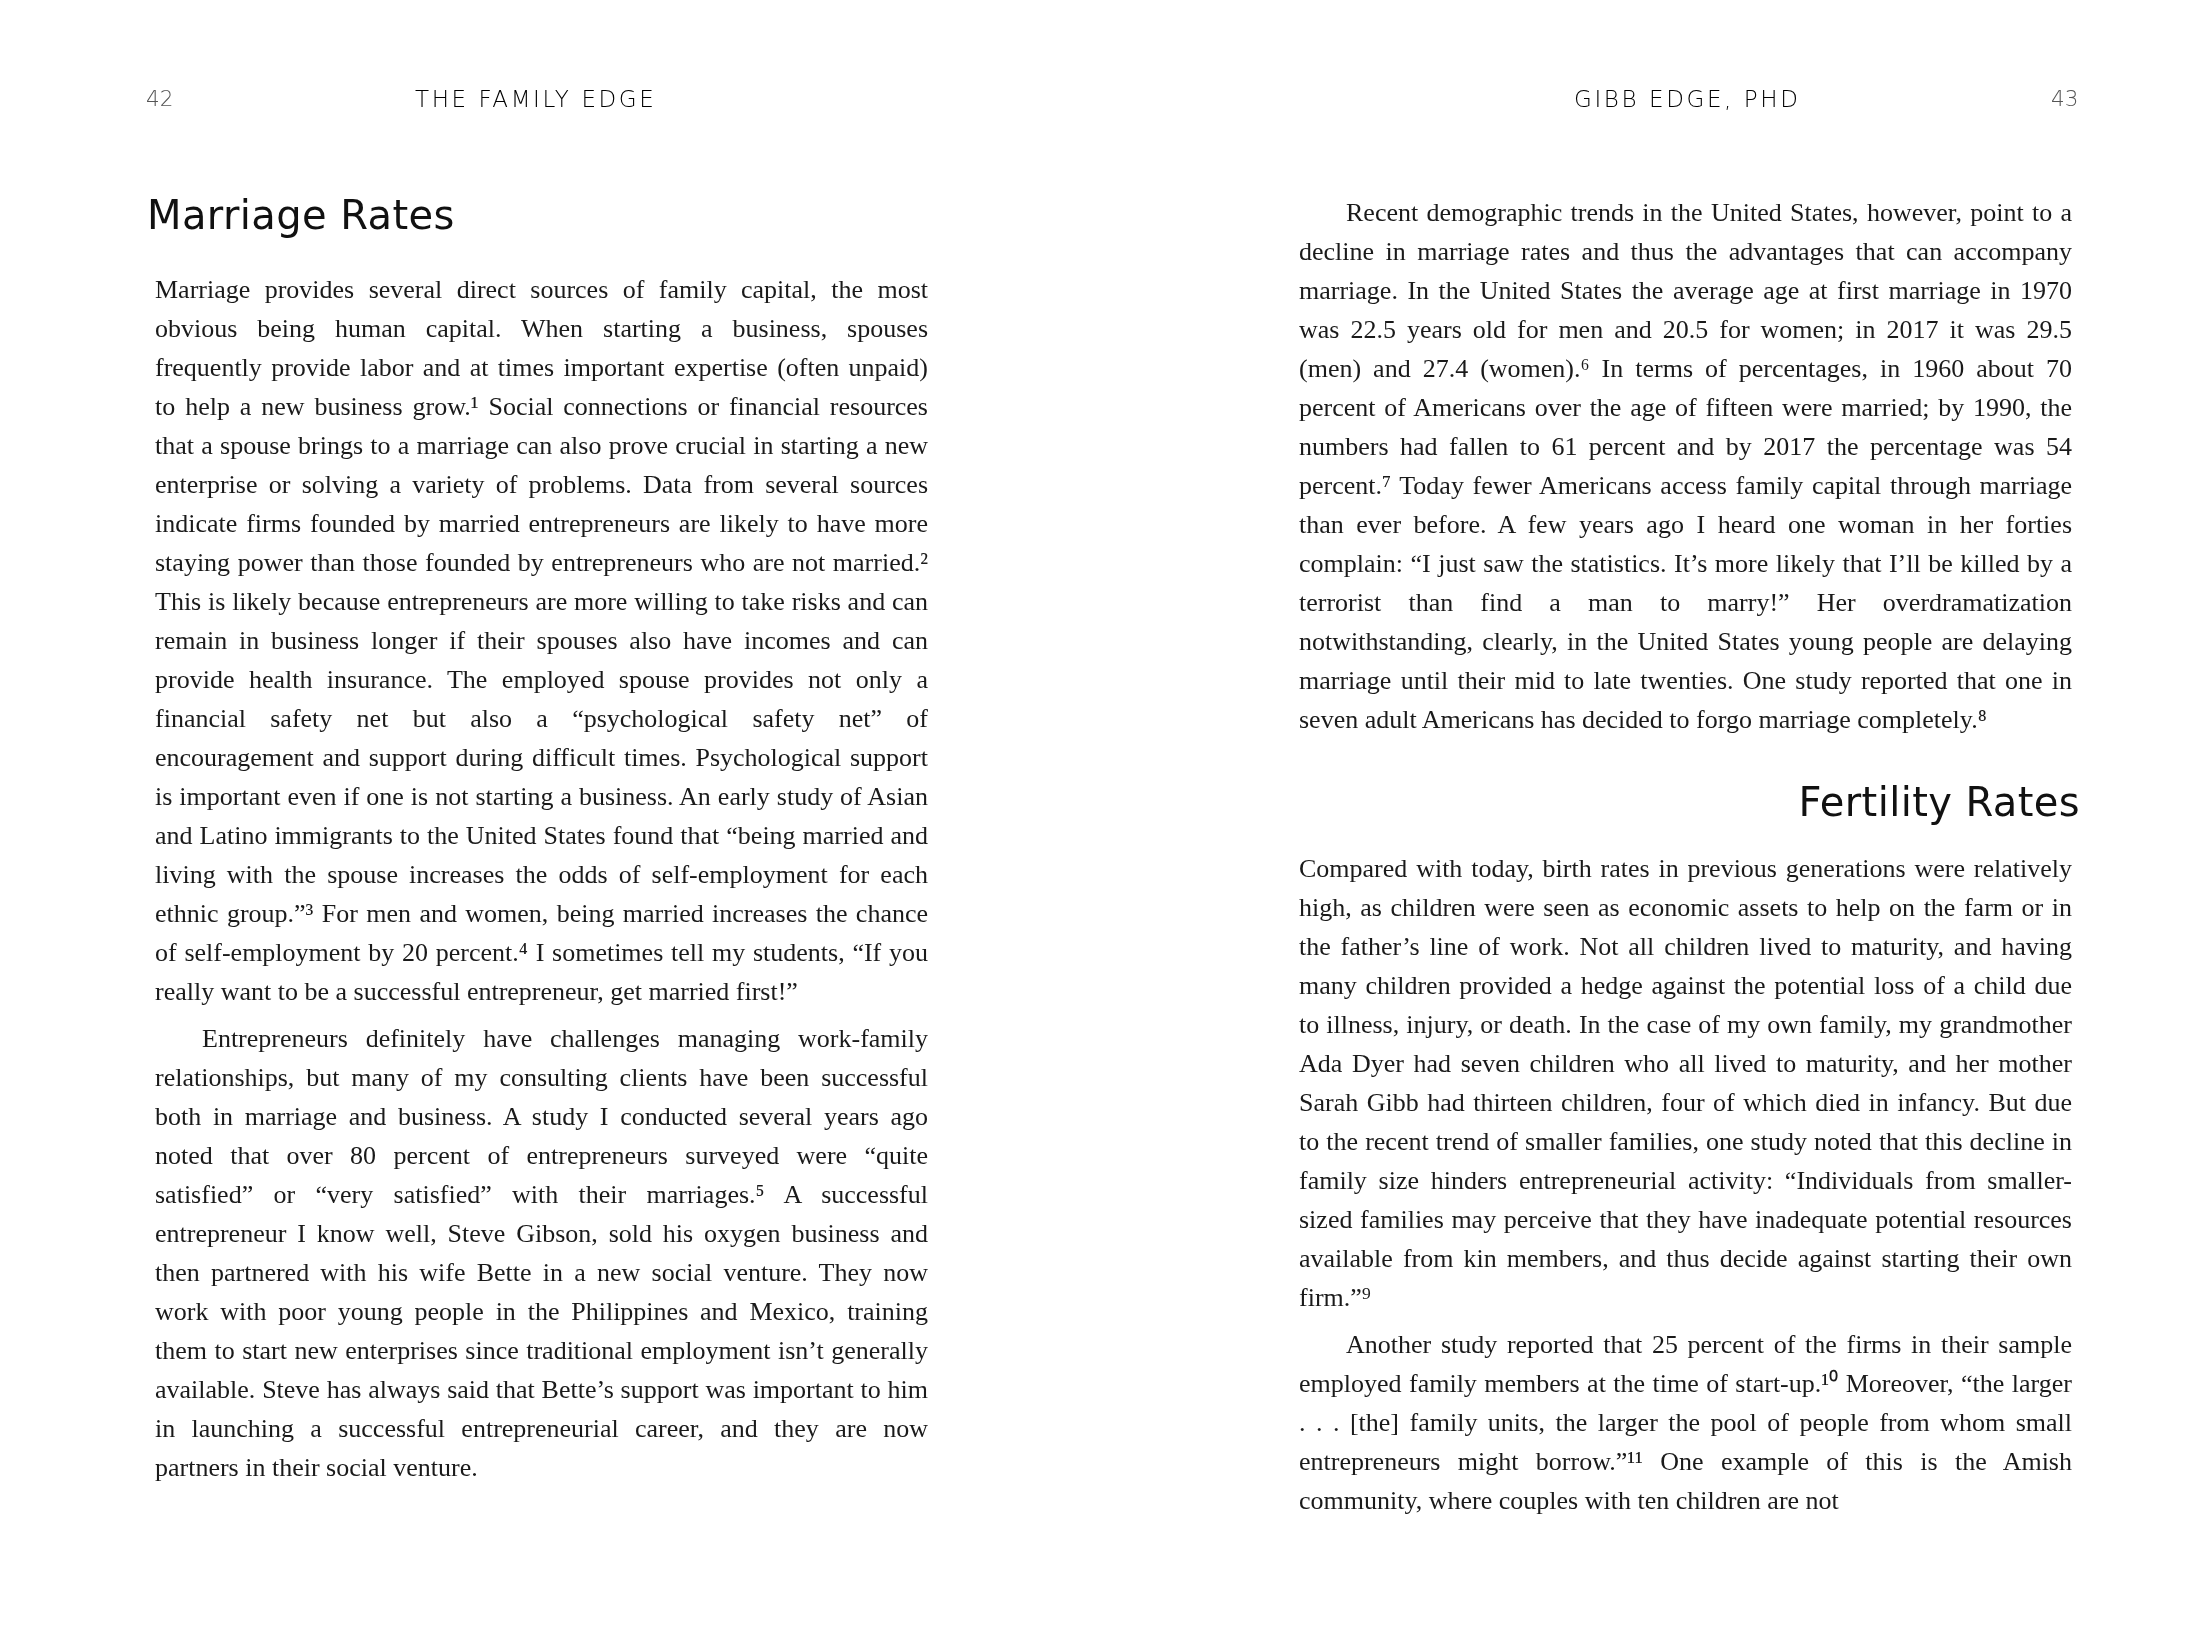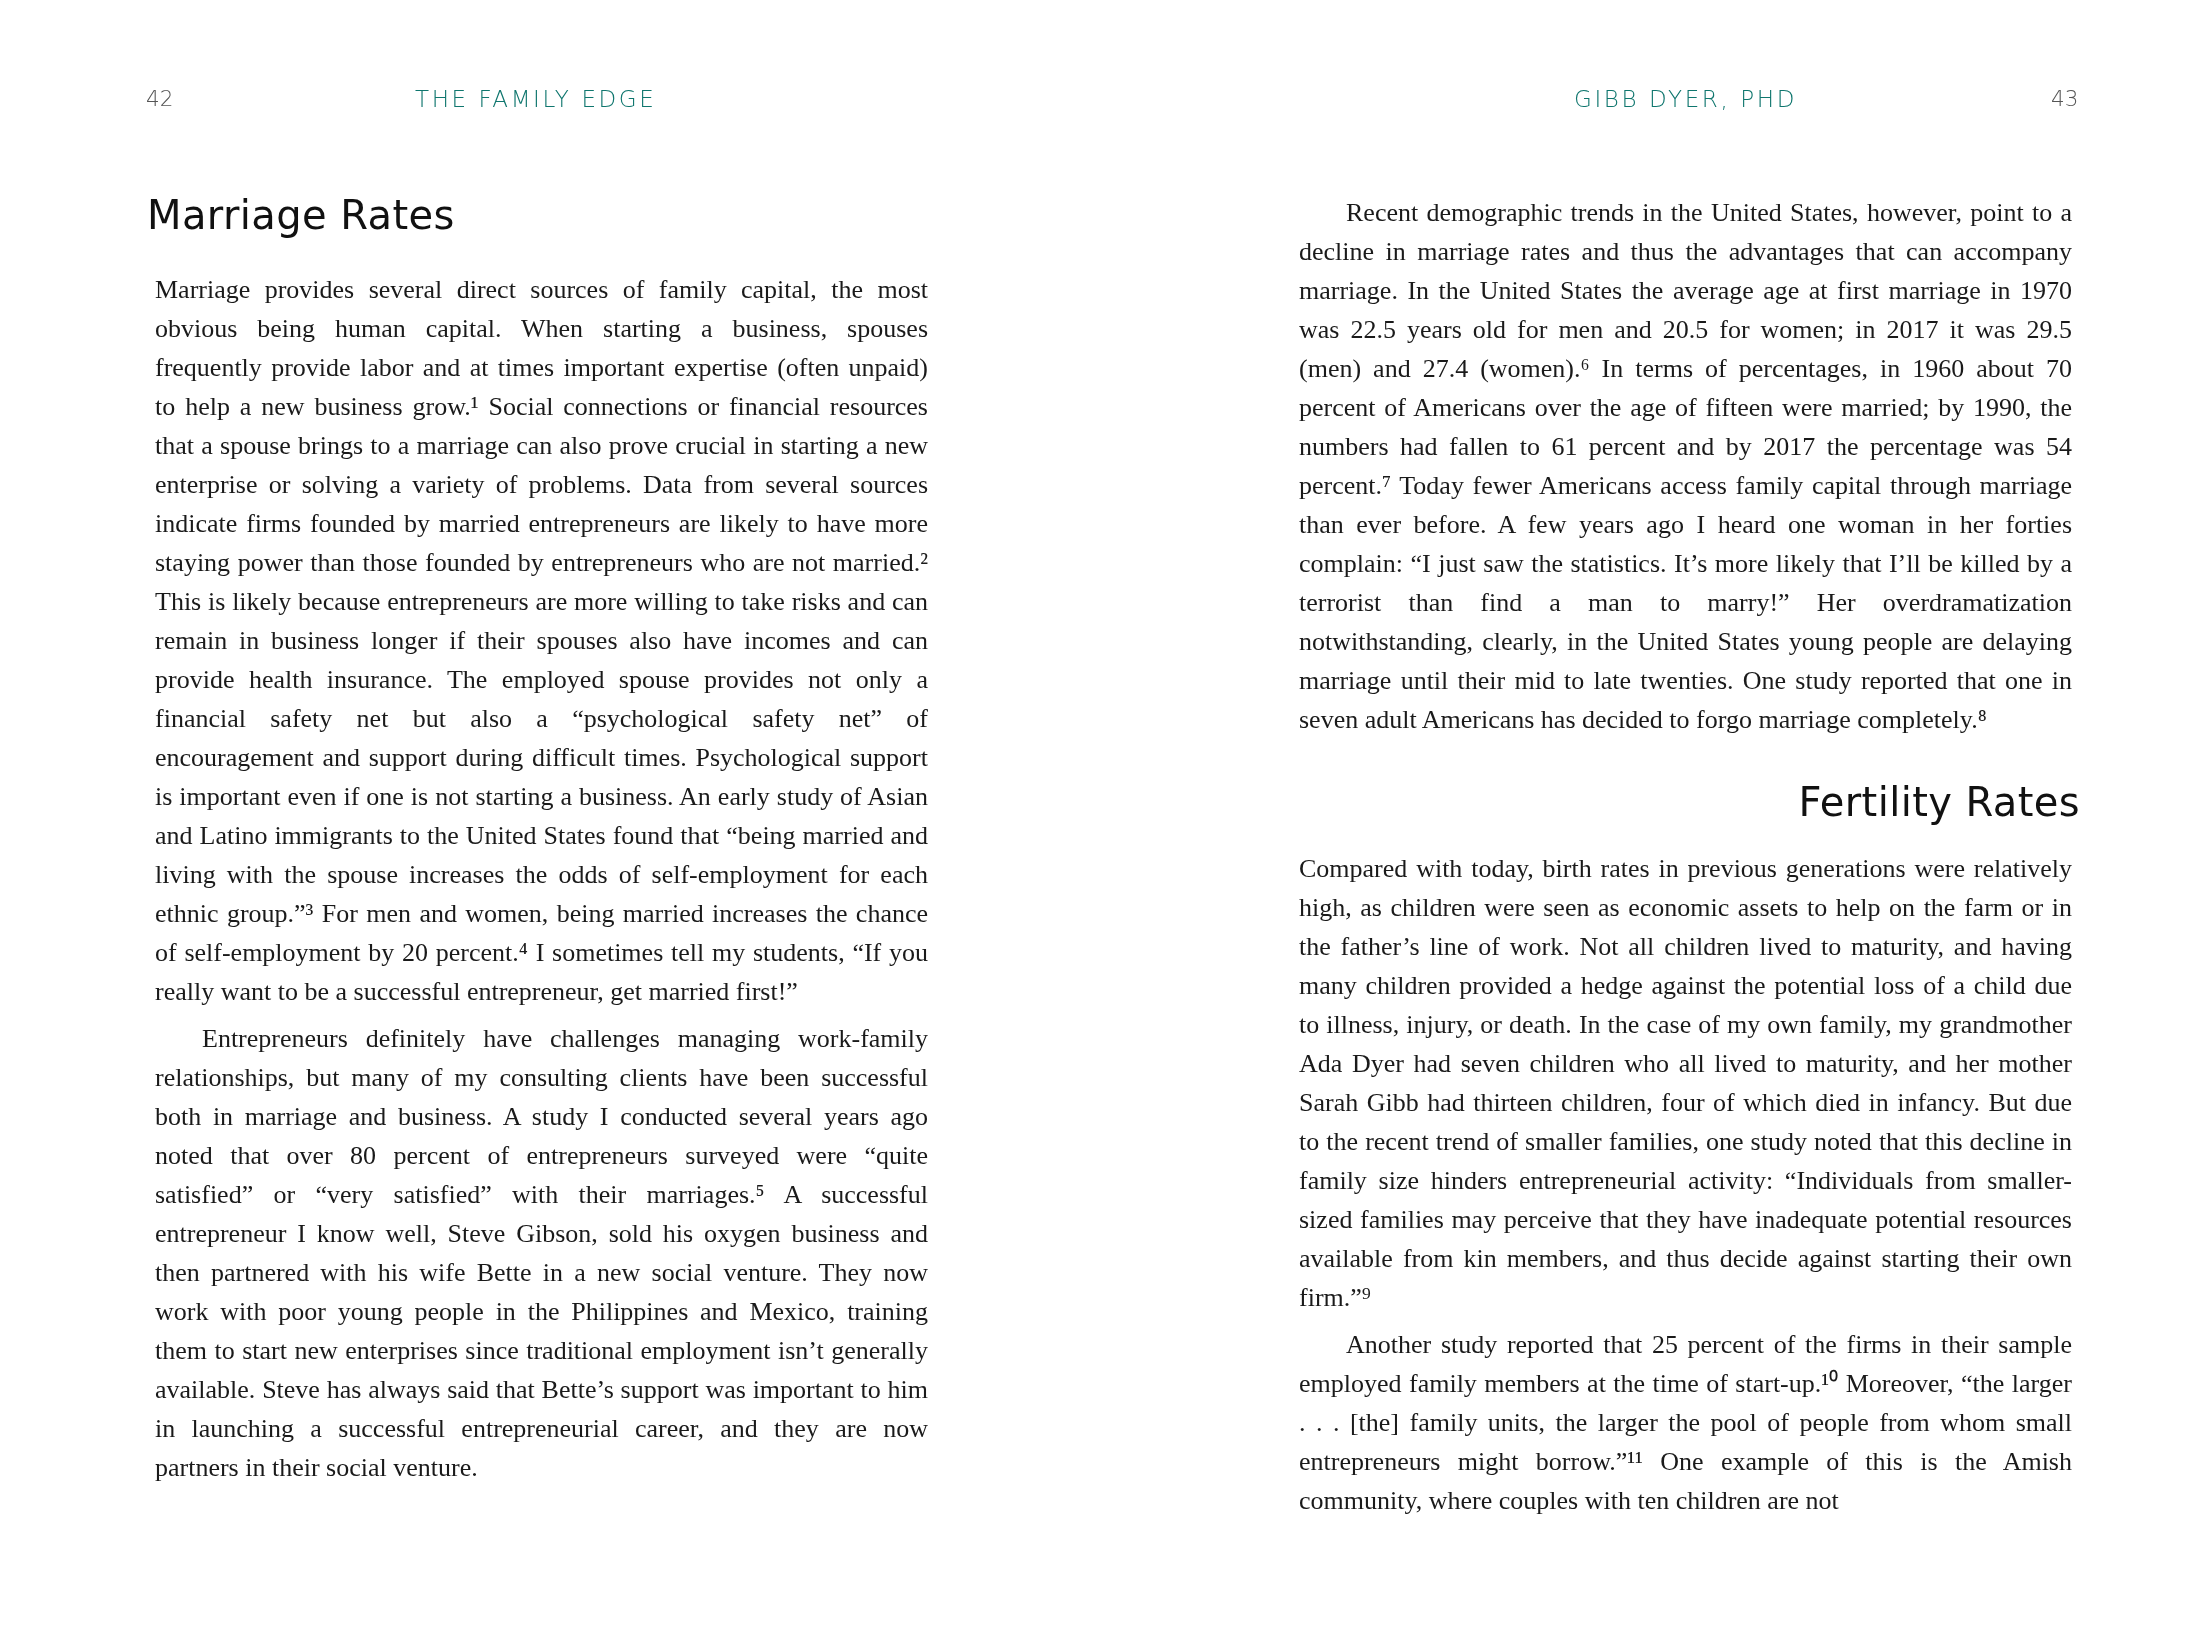--- a/index.html
+++ b/index.html
@@ -1,20 +1,20 @@
 <!DOCTYPE html>
 <html style="font-size:13.8px"><head>
 <meta charset="utf-8">
 <style>
   html, body { margin:0; padding:0; background:#ffffff; }
   body { width:2203px; height:1652px; position:relative; overflow:hidden; color:#1a1a1a; }
   .page { position:absolute; top:0; height:1484px; width:1101px; }
   .page.left { left:0; }
   .page.right { left:1101px; }
-  .running { position:absolute; top:86px; font-family:"DejaVu Sans", sans-serif; font-weight:200; color:#0f766e; font-size:23px; letter-spacing:2.6px; }
+  .running { position:absolute; top:86px; font-family:"DejaVu Sans", sans-serif; font-weight:200; color:#000000; font-size:23px; letter-spacing:2.6px; }
   .folio { position:absolute; top:86px; font-family:"DejaVu Sans", sans-serif; font-weight:200; color:#555; font-size:21.5px; }
   .left .folio { left:146px; }
   .left .running { left:415px; }
   .right .running { left:473px; }
   .right .folio { left:950px;text-align:right; }
   .col { position:absolute; width:789px; font-family:"Liberation Serif", serif; font-size:26px; line-height:39px; text-align:justify; hyphens:none; }
   .left .col { left:147px; top:262px; }
   .right .col { left:190px; top:185px; }
   h2 { font-family:"DejaVu Sans", sans-serif; font-weight:normal; font-size:40px; line-height:52px; margin:0; letter-spacing:0.4px; color:#111;text-align:right; }
   .left h2 { position:absolute; left:147px; top:189px; }
@@ -29,21 +29,21 @@
   <span class="folio">42</span>
   <span class="running">THE FAMILY EDGE</span>
   <h2>Marriage Rates</h2>
   <div class="col">
     <p>Marriage provides several direct sources of family capital, the most obvious being human capital. When starting a business, spouses frequently provide labor and at times important expertise (often unpaid) to help a new business grow.¹ Social connections or financial resources that a spouse brings to a marriage can also prove crucial in starting a new enterprise or solving a variety of problems. Data from several sources indicate firms founded by married entrepreneurs are likely to have more staying power than those founded by entrepreneurs who are not married.² This is likely because entrepreneurs are more willing to take risks and can remain in business longer if their spouses also have incomes and can provide health insurance. The employed spouse provides not only a financial safety net but also a “psychological safety net” of encouragement and support during difficult times. Psychological support is important even if one is not starting a business. An early study of Asian and Latino immigrants to the United States found that “being married and living with the spouse increases the odds of self-employment for each ethnic group.”³ For men and women, being married increases the chance of self-employment by 20 percent.⁴ I sometimes tell my students, “If you really want to be a successful entrepreneur, get married first!”</p>
     <p class="indent">Entrepreneurs definitely have challenges managing work-family relationships, but many of my consulting clients have been successful both in marriage and business. A study I conducted several years ago noted that over 80 percent of entrepreneurs surveyed were “quite satisfied” or “very satisfied” with their marriages.⁵ A successful entrepreneur I know well, Steve Gibson, sold his oxygen business and then partnered with his wife Bette in a new social venture. They now work with poor young people in the Philippines and Mexico, training them to start new enterprises since traditional employment isn’t generally available. Steve has always said that Bette’s support was important to him in launching a successful entrepreneurial career, and they are now partners in their social venture.</p>
   </div>
 </div>
 
 <div class="page right">
-  <span class="running">GIBB DYER, PHD</span>
+  <span class="running">GIBB EDGE, PHD</span>
   <span class="folio">43</span>
   <div class="col">
     <p class="indent">Recent demographic trends in the United States, however, point to a decline in marriage rates and thus the advantages that can accompany marriage. In the United States the average age at first marriage in 1970 was 22.5 years old for men and 20.5 for women; in 2017 it was 29.5 (men) and 27.4 (women).⁶ In terms of percentages, in 1960 about 70 percent of Americans over the age of fifteen were married; by 1990, the numbers had fallen to 61 percent and by 2017 the percentage was 54 percent.⁷ Today fewer Americans access family capital through marriage than ever before.  A few years ago I heard one woman in her forties complain: “I just saw the statistics. It’s more likely that I’ll be killed by a terrorist than find a man to marry!” Her overdramatization notwithstanding, clearly, in the United States young people are delaying marriage until their mid to late twenties. One study reported that one in seven adult Americans has decided to forgo marriage completely.⁸</p>
     <h2 class="h-fert">Fertility Rates</h2>
     <p>Compared with today, birth rates in previous generations were relatively high, as children were seen as economic assets to help on the farm or in the father’s line of work. Not all children lived to maturity, and having many children provided a hedge against the potential loss of a child due to illness, injury, or death. In the case of my own family, my grandmother Ada Dyer had seven children who all lived to maturity, and her mother Sarah Gibb had thirteen children, four of which died in infancy. But due to the recent trend of smaller families, one study noted that this decline in family size hinders entrepreneurial activity: “Individuals from smaller-sized families may perceive that they have inadequate potential resources available from kin members, and thus decide against starting their own firm.”⁹</p>
     <p class="indent">Another study reported that 25 percent of the firms in their sample employed family members at the time of start-up.¹⁰ Moreover, “the larger . . . [the] family units, the larger the pool of people from whom small entrepreneurs might borrow.”¹¹ One example of this is the Amish community, where couples with ten children are not</p>
   </div>
 </div>
 
 

